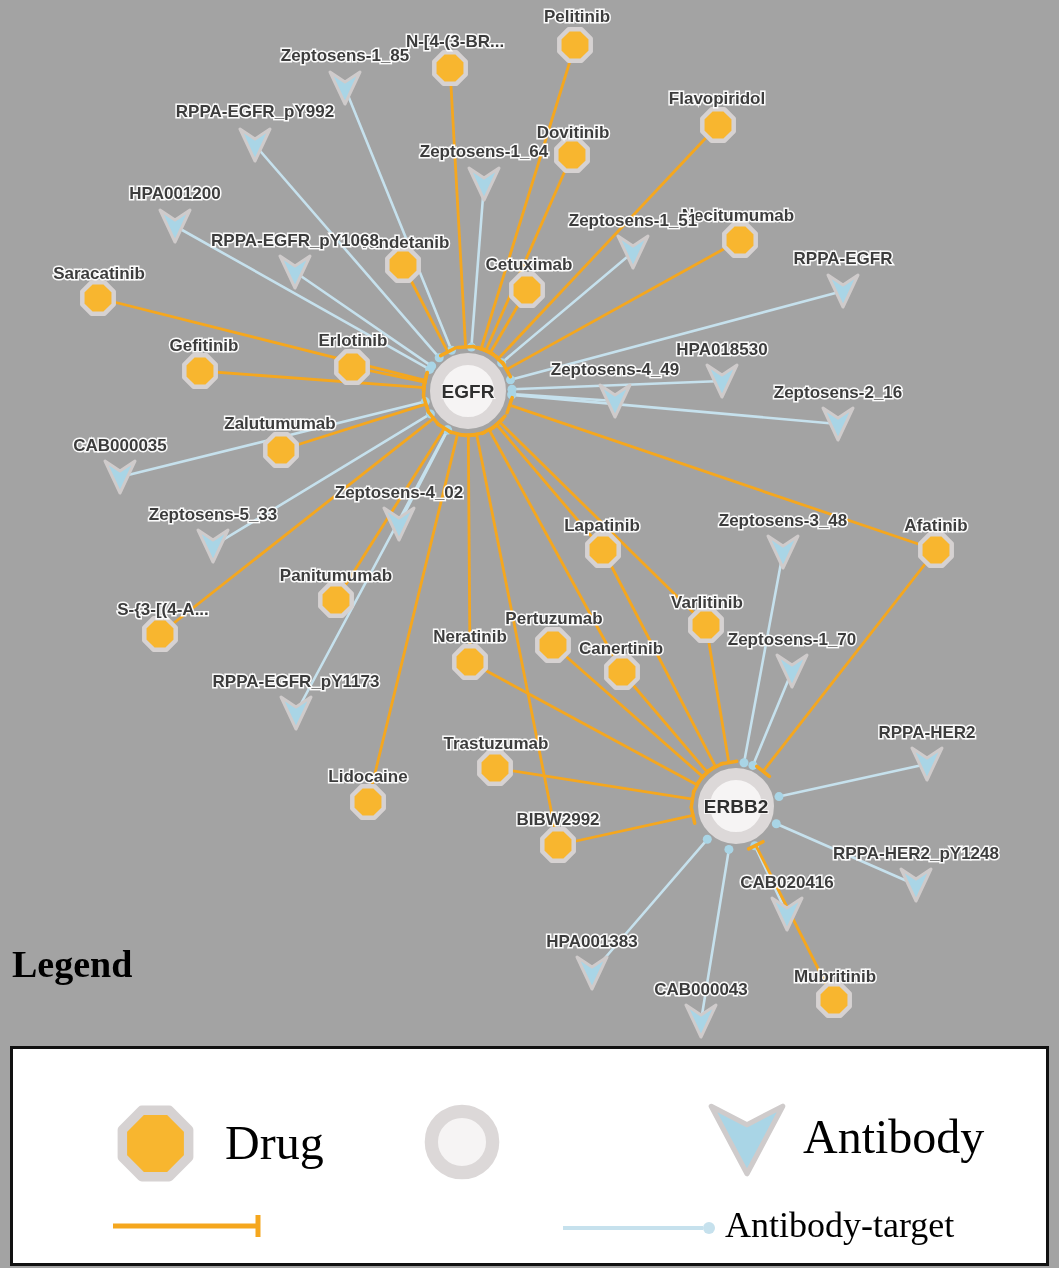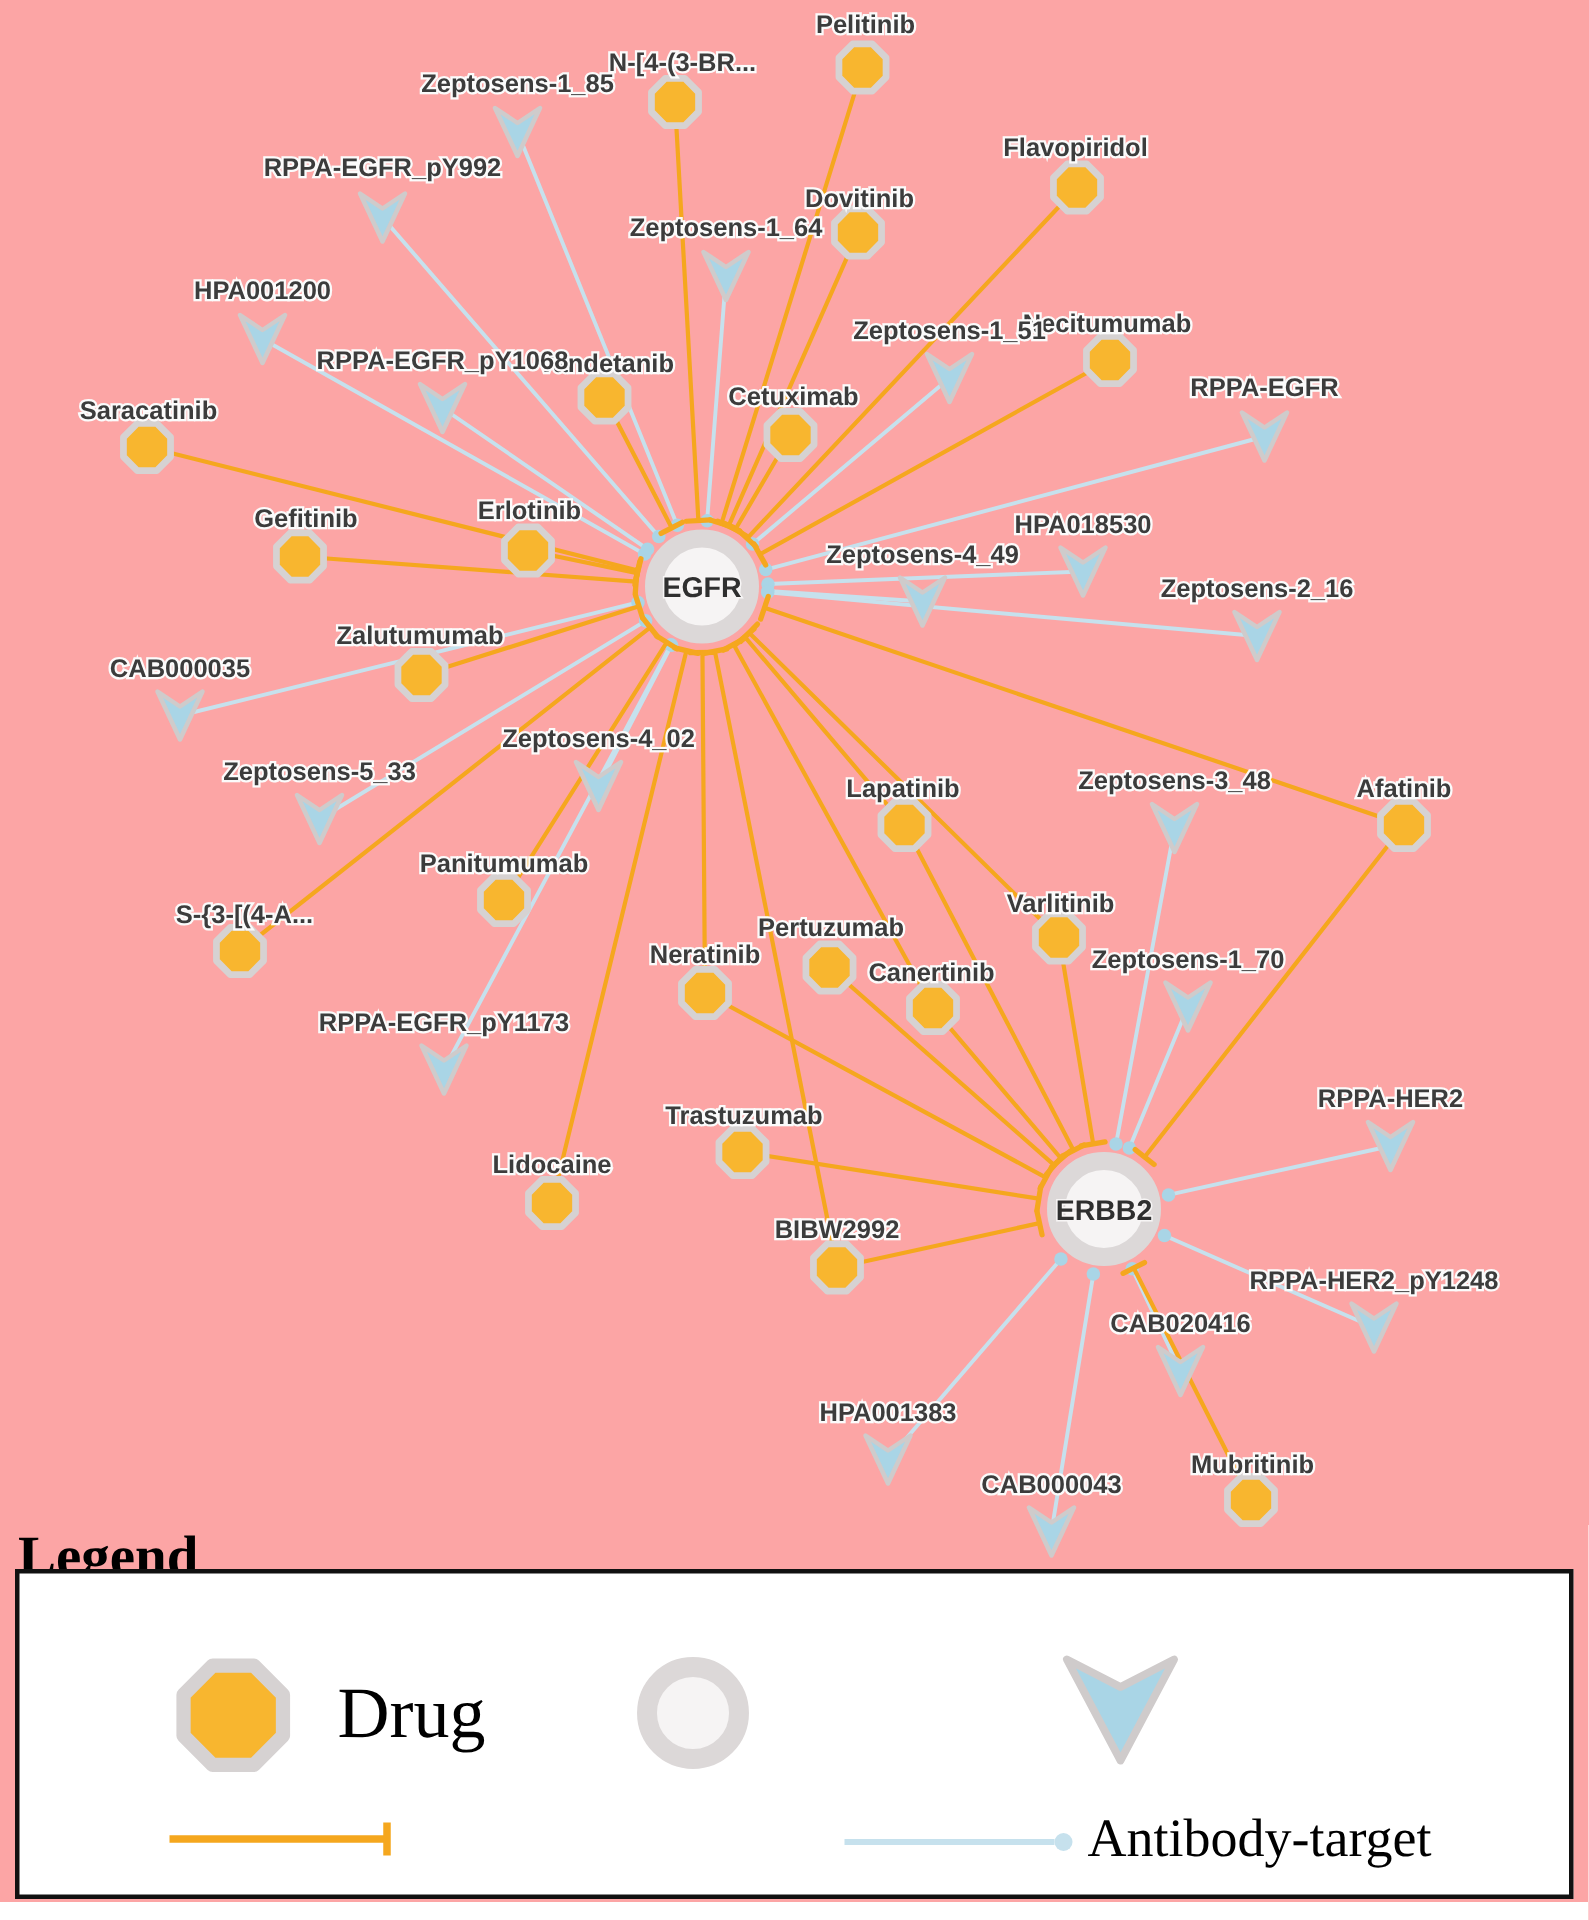--- a/index.html
+++ b/index.html
@@ -1,23 +1,23 @@
 <!DOCTYPE html>
 <html style="--drug-fill: #F8B62F; --drug-stroke: #D6D2D2; --gene-fill: #F6F4F4; --gene-ring: #DCD8D8; --antibody-fill: #A9D5E6; --antibody-stroke: #CFCBCB; --edge-drug: #F5A71E; --edge-antibody: #C6E1ED; --label-color: #3C3C3C;"><head>
 <meta charset="utf-8">
 <style>
   html,body{margin:0;padding:0;background:#ffffff;}
-  #stage{position:relative;width:1059px;height:1268px;background:#fca5a5;overflow:hidden;
+  #stage{position:relative;width:1059px;height:1268px;background:#a3a3a3;overflow:hidden;
          font-family:"Liberation Sans",sans-serif;}
   #graph{position:absolute;left:0;top:0;}
   .nlabel{font:bold 17px "Liberation Sans",sans-serif;fill:#3C3C3C;text-anchor:middle;
           paint-order:stroke;stroke:#FBFBFB;stroke-width:3px;}
   .glabel{font:bold 19px "Liberation Sans",sans-serif;fill:#2F2F2F;text-anchor:middle;
           paint-order:stroke;stroke:#F7F5F5;stroke-width:2px;}
-  .legend-title{position:absolute;left:12px;top:1016px;font:bold 38px "Liberation Serif",serif;color:#000;text-decoration:underline;}
+  .legend-title{position:absolute;left:12px;top:942px;font:bold 38px "Liberation Serif",serif;color:#000;}
   .legend-box{position:absolute;left:10px;top:1046px;width:1033px;height:214px;
               border:3px solid #111;background:#ffffff;}
   .lg-abs{position:absolute;}
   .lg-node-text{font:48px "Liberation Serif",serif;color:#000;}
   .lg-edge-text{font:36px "Liberation Serif",serif;color:#000;}
 </style>
 </head>
 <body>
 
 <div id="stage">
@@ -234,20 +234,21 @@
     </svg>
     <span class="lg-abs lg-node-text" style="left:212px;top:66px;">Drug</span>
 
     <svg class="lg-abs" style="left:403px;top:47px;" width="92" height="92" viewBox="0 0 90 90">
       <circle cx="45" cy="45" r="30" fill="var(--gene-fill)" stroke="var(--gene-ring)" stroke-width="13"></circle>
     </svg>
 
     <svg class="lg-abs" style="left:688px;top:45px;" width="92" height="92" viewBox="0 0 90 90">
       <path d="M 10 12 L 45 30 L 80 12 L 45 78 Z" fill="var(--antibody-fill)" stroke="var(--antibody-stroke)" stroke-width="5" stroke-linejoin="round"></path>
     </svg>
+    <span class="lg-abs lg-node-text" style="left:790px;top:60px;">Antibody</span>
 
     <svg class="lg-abs" style="left:95px;top:162px;" width="170" height="30" viewBox="0 0 170 30">
       <line x1="5" y1="15" x2="150" y2="15" stroke="var(--edge-drug)" stroke-width="5"></line>
       <line x1="150" y1="4" x2="150" y2="26" stroke="var(--edge-drug)" stroke-width="5"></line>
     </svg>
 
     <svg class="lg-abs" style="left:545px;top:164px;" width="165" height="30" viewBox="0 0 165 30">
       <line x1="5" y1="15" x2="145" y2="15" stroke="var(--edge-antibody)" stroke-width="4"></line>
       <circle cx="151" cy="15" r="6" fill="var(--edge-antibody)"></circle>
     </svg>

